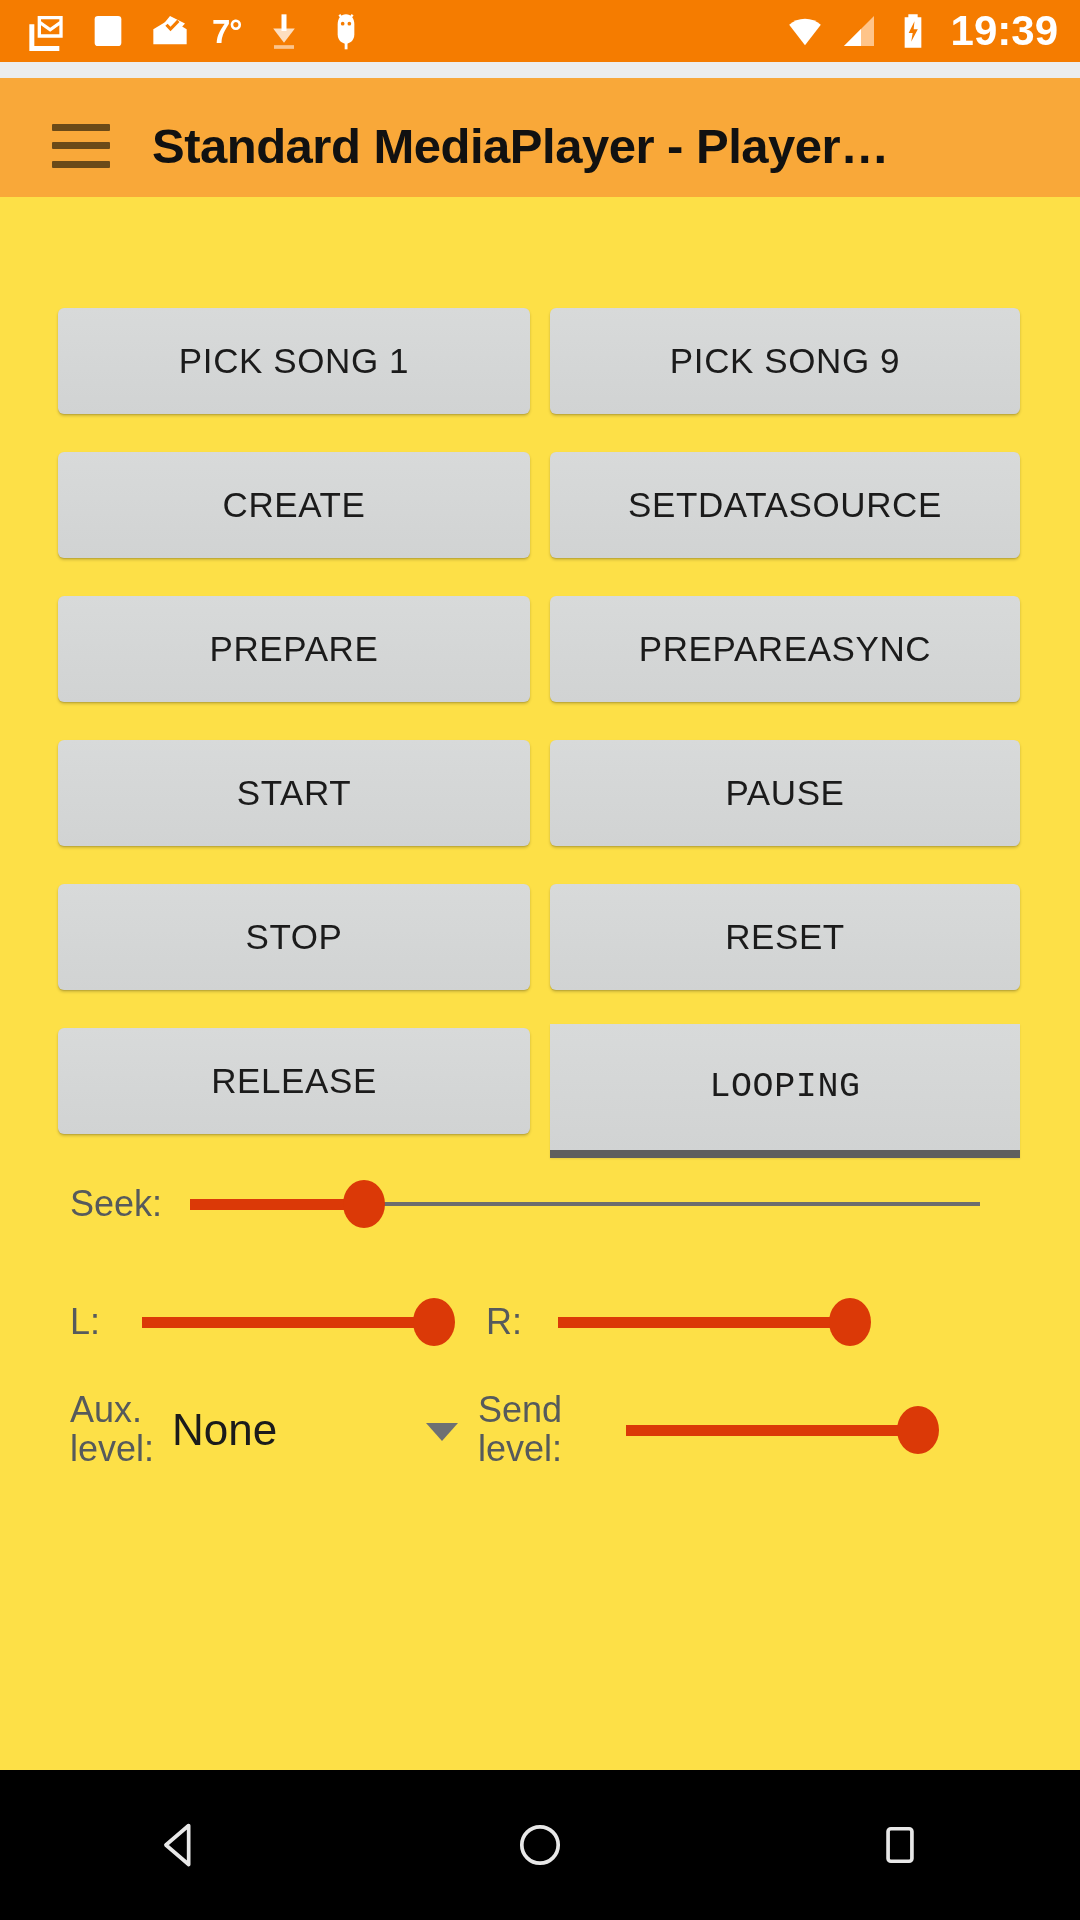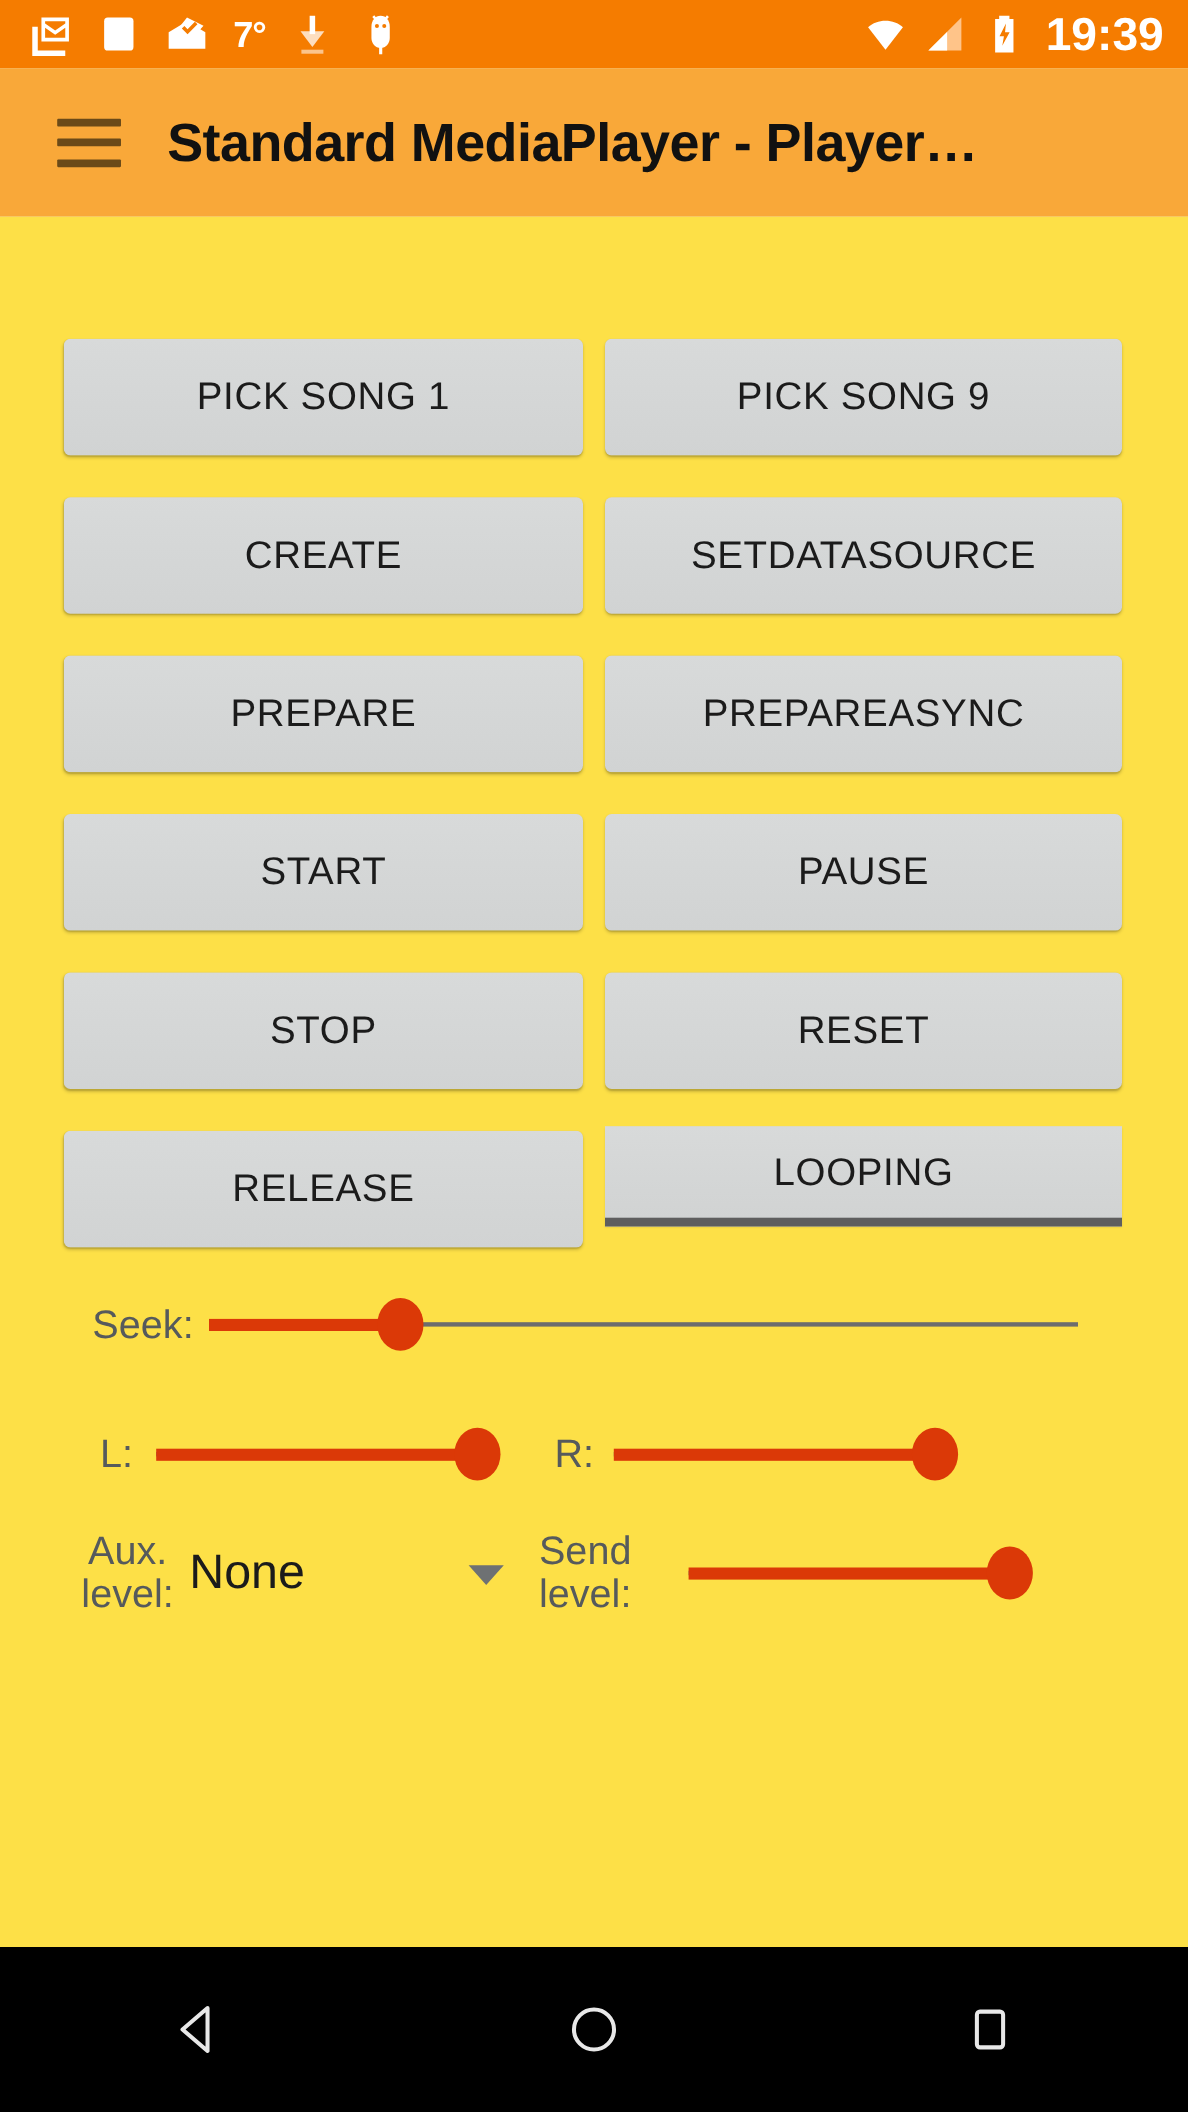--- a/index.html
+++ b/index.html
@@ -18,21 +18,21 @@
     display:flex; align-items:center;
   }
   .sb-left{ display:flex; align-items:center; gap:22px; padding-left:26px; flex:1; }
   .sb-right{ display:flex; align-items:center; gap:14px; padding-right:22px; }
   .sb-ico{ width:40px; height:40px; display:block; }
   .sb-temp{ color:#fff; font-size:33px; font-weight:bold; line-height:1; letter-spacing:-1px;}
   .sb-time{ color:#fff; font-size:42px; font-weight:bold; letter-spacing:0px; margin-left:4px;}
 
   
   .appbar{
-    position:absolute; top:62px; left:0; width:1080px; height:135px;
+    position:absolute; top:78px; left:0; width:1080px; height:135px;
     background:#F9A839;
     display:flex; align-items:center;
   }
   .hamburger{
     width:58px; height:44px; margin-left:52px; margin-right:42px;
     display:flex; flex-direction:column; justify-content:space-between;
     cursor:pointer;
   }
   .hamburger i{ display:block; height:7px; background:#6b4a18; border-radius:1px;}
   .app-title{
@@ -65,33 +65,33 @@
     background-image:linear-gradient(#d8dada,#d1d3d3);
   }
   .col-l{ width:472px; margin-left:58px; }
   .col-r{ width:470px; margin-left:20px; }
 
   
   .btn.focused{
     border-radius:0;
     border-bottom:8px solid #5e5e5e;
     box-shadow:0 1px 2px rgba(0,0,0,0.10);
-    height:91px;
+    height:134px;
     margin-top:-4px;
+    font-family:Liberation Mono, monospace;
   }
 
   
   .seek-row{
     position:absolute; top:972px; left:0; width:1080px; height:70px;
     display:flex; align-items:center;
   }
   .lbl{
     font-size:36px; color:#565a5c; font-family:"Liberation Sans", sans-serif;
     line-height:1.08;
-    text-align:center;
   }
   .seek-lbl{ margin-left:70px; width:120px; }
 
   .slider{ position:relative; height:64px; display:flex; align-items:center; cursor:pointer;}
   .track{ position:absolute; left:0; right:0; height:4px; background:#6d6d6d; top:50%; margin-top:-2px;}
   .fill{ position:absolute; left:0; height:11px; background:#DB3907; top:50%; margin-top:-5px;}
   .thumb{
     position:absolute; width:42px; height:48px; background:#DB3907;
     border-radius:50%; top:50%; margin-top:-24px; margin-left:-21px;
   }

